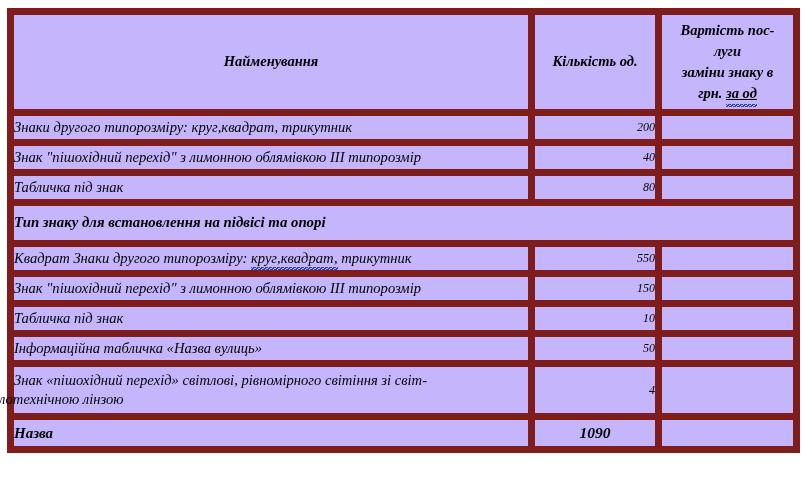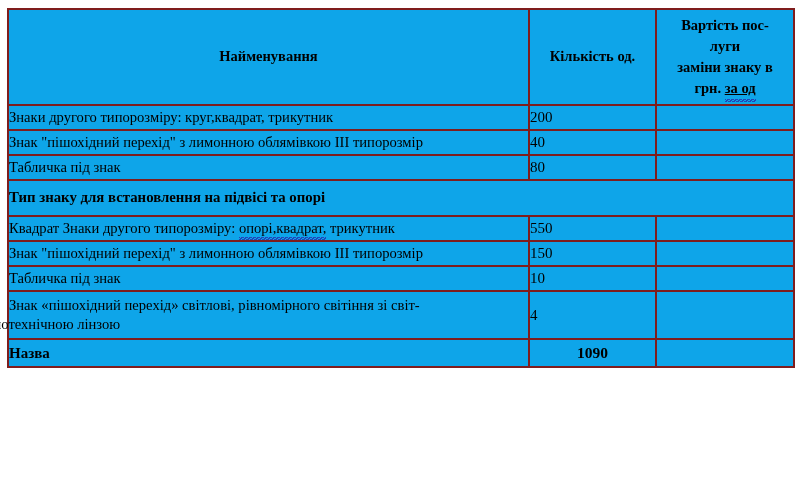--- a/index.html
+++ b/index.html
@@ -26,24 +26,25 @@
 
   table.sign-table {
     border-collapse: collapse;
     width: 786px;
     table-layout: fixed;
     background: #fff;
   }
 
   table.sign-table td,
   table.sign-table th {
-    border: 2px solid #7f1d1d;
+    border: 7px solid #7f1d1d;
     vertical-align: middle;
     padding: 0;
-    background: #0ea5e9;
+    background: #c4b5fd;
+    font-style: italic;
   }
 
   
   col.c-name  { width: 521px; }
   col.c-qty   { width: 127px; }
   col.c-price { width: 138px; }
 
   
   .hdr-cell {
     font-family: "Liberation Serif", "DejaVu Serif", serif;
@@ -111,22 +112,22 @@
   }
   .item-cell.two-line {
     height: 42px;
     padding-top: 2px;
     padding-bottom: 2px;
   }
   .item-cell.two-line .l1 { display: block; padding-left: 0; }
   .item-cell.two-line .l2 { display: block; margin-left: -15px; }
 
   .qty-cell {
-    font-size: 15px;
-    text-align: left;
+    font-size: 12px;
+    text-align: right;
     height: 23px;
     padding: 2px 2px;
   }
   .price-cell {
     height: 23px;
   }
 
   
   .total-cell-name {
     font-weight: bold;
@@ -189,37 +190,42 @@
         <td class="item-cell">Табличка під знак</td>
         <td class="qty-cell">80</td>
         <td class="price-cell"></td>
       </tr>
 
       <tr>
         <td class="section-cell" colspan="3">Тип знаку для встановлення на підвісі та опорі</td>
       </tr>
 
       <tr>
-        <td class="item-cell"><span>Квадрат Знаки другого типорозміру: </span><span class="sq">опорі,квадрат,</span><span> трикутник</span></td>
+        <td class="item-cell"><span>Квадрат Знаки другого типорозміру: </span><span class="sq">круг,квадрат,</span><span> трикутник</span></td>
         <td class="qty-cell">550</td>
         <td class="price-cell"></td>
       </tr>
 
       <tr>
         <td class="item-cell">Знак "пішохідний перехід" з лимонною облямівкою ІІІ типорозмір</td>
         <td class="qty-cell">150</td>
         <td class="price-cell"></td>
       </tr>
 
       <tr>
         <td class="item-cell">Табличка під знак</td>
         <td class="qty-cell">10</td>
         <td class="price-cell"></td>
       </tr>
 
+      <tr>
+        <td class="item-cell">Інформаційна табличка «Назва вулиць»</td>
+        <td class="qty-cell">50</td>
+        <td class="price-cell"></td>
+      </tr>
 
 
 
       <tr>
         <td class="item-cell two-line">
           <span class="l1">Знак «пішохідний перехід» світлові, рівномірного світіння зі світ-</span>
           <span class="l2">лотехнічною лінзою</span>
         </td>
         <td class="qty-cell">4</td>
         <td class="price-cell"></td>

